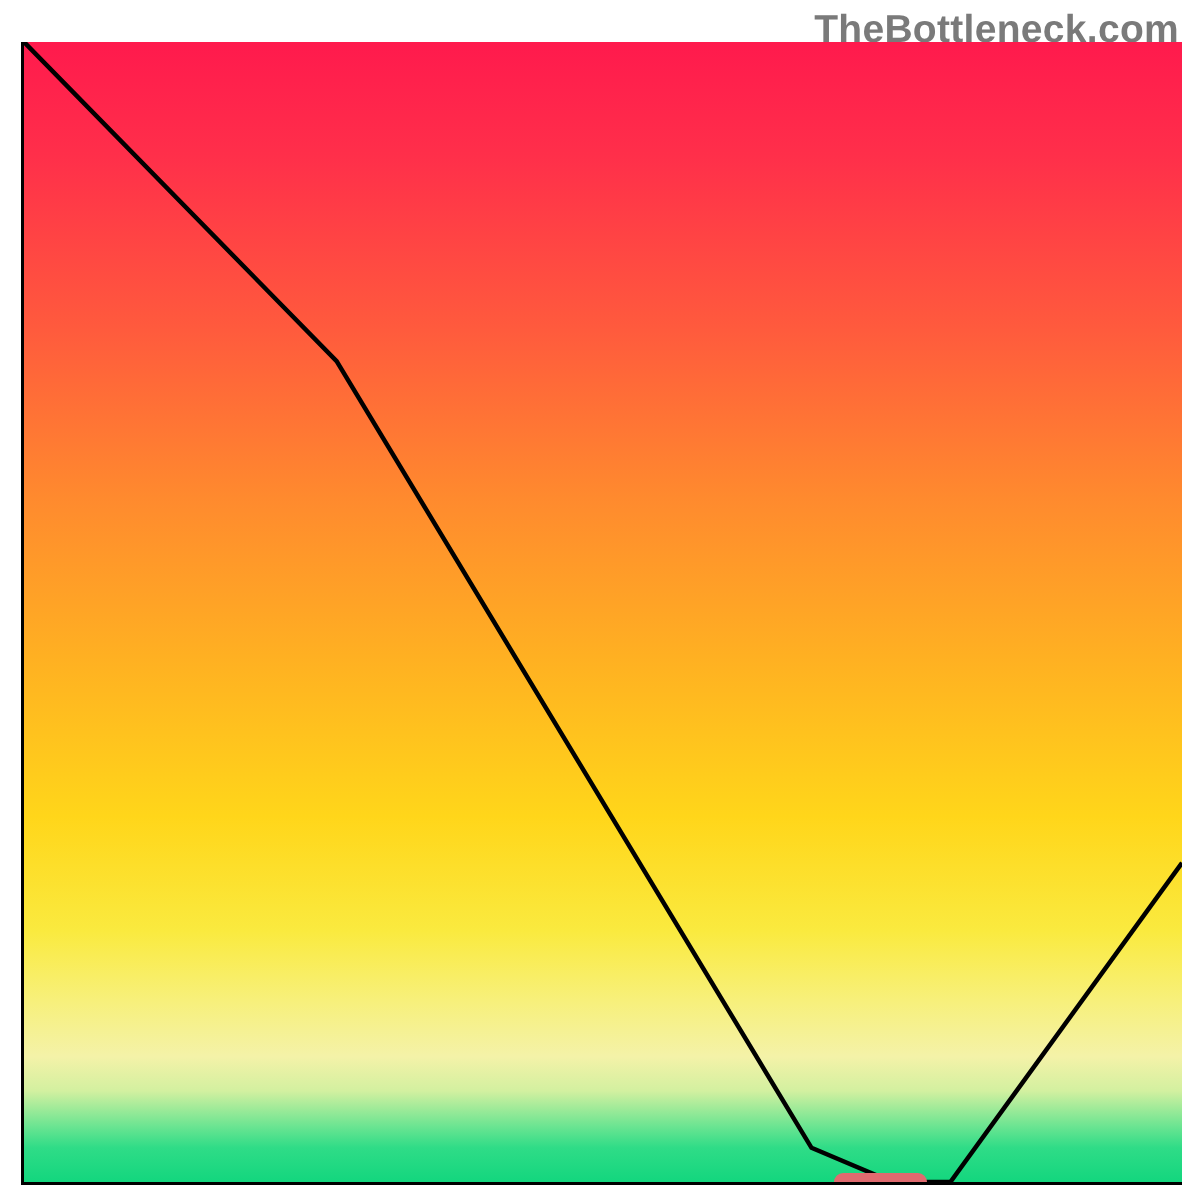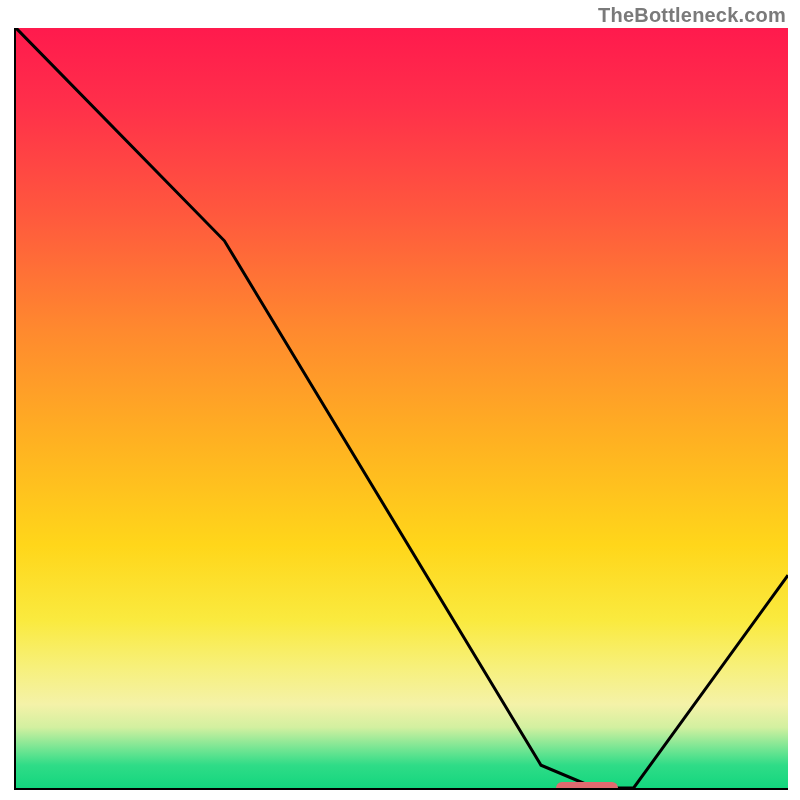--- a/index.html
+++ b/index.html
@@ -7,21 +7,21 @@
     padding: 0;
     width: 800px;
     height: 800px;
     background: #ffffff;
     font-family: Arial, Helvetica, sans-serif;
   }
   .watermark {
     position: absolute;
     top: 4px;
     right: 14px;
-    font-size: 20px;
+    font-size: 26px;
     font-weight: 600;
     color: #7a7a7a;
     letter-spacing: 0.2px;
   }
   .plot-area {
     position: absolute;
     left: 14px;
     top: 28px;
     width: 772px;
     height: 760px;

